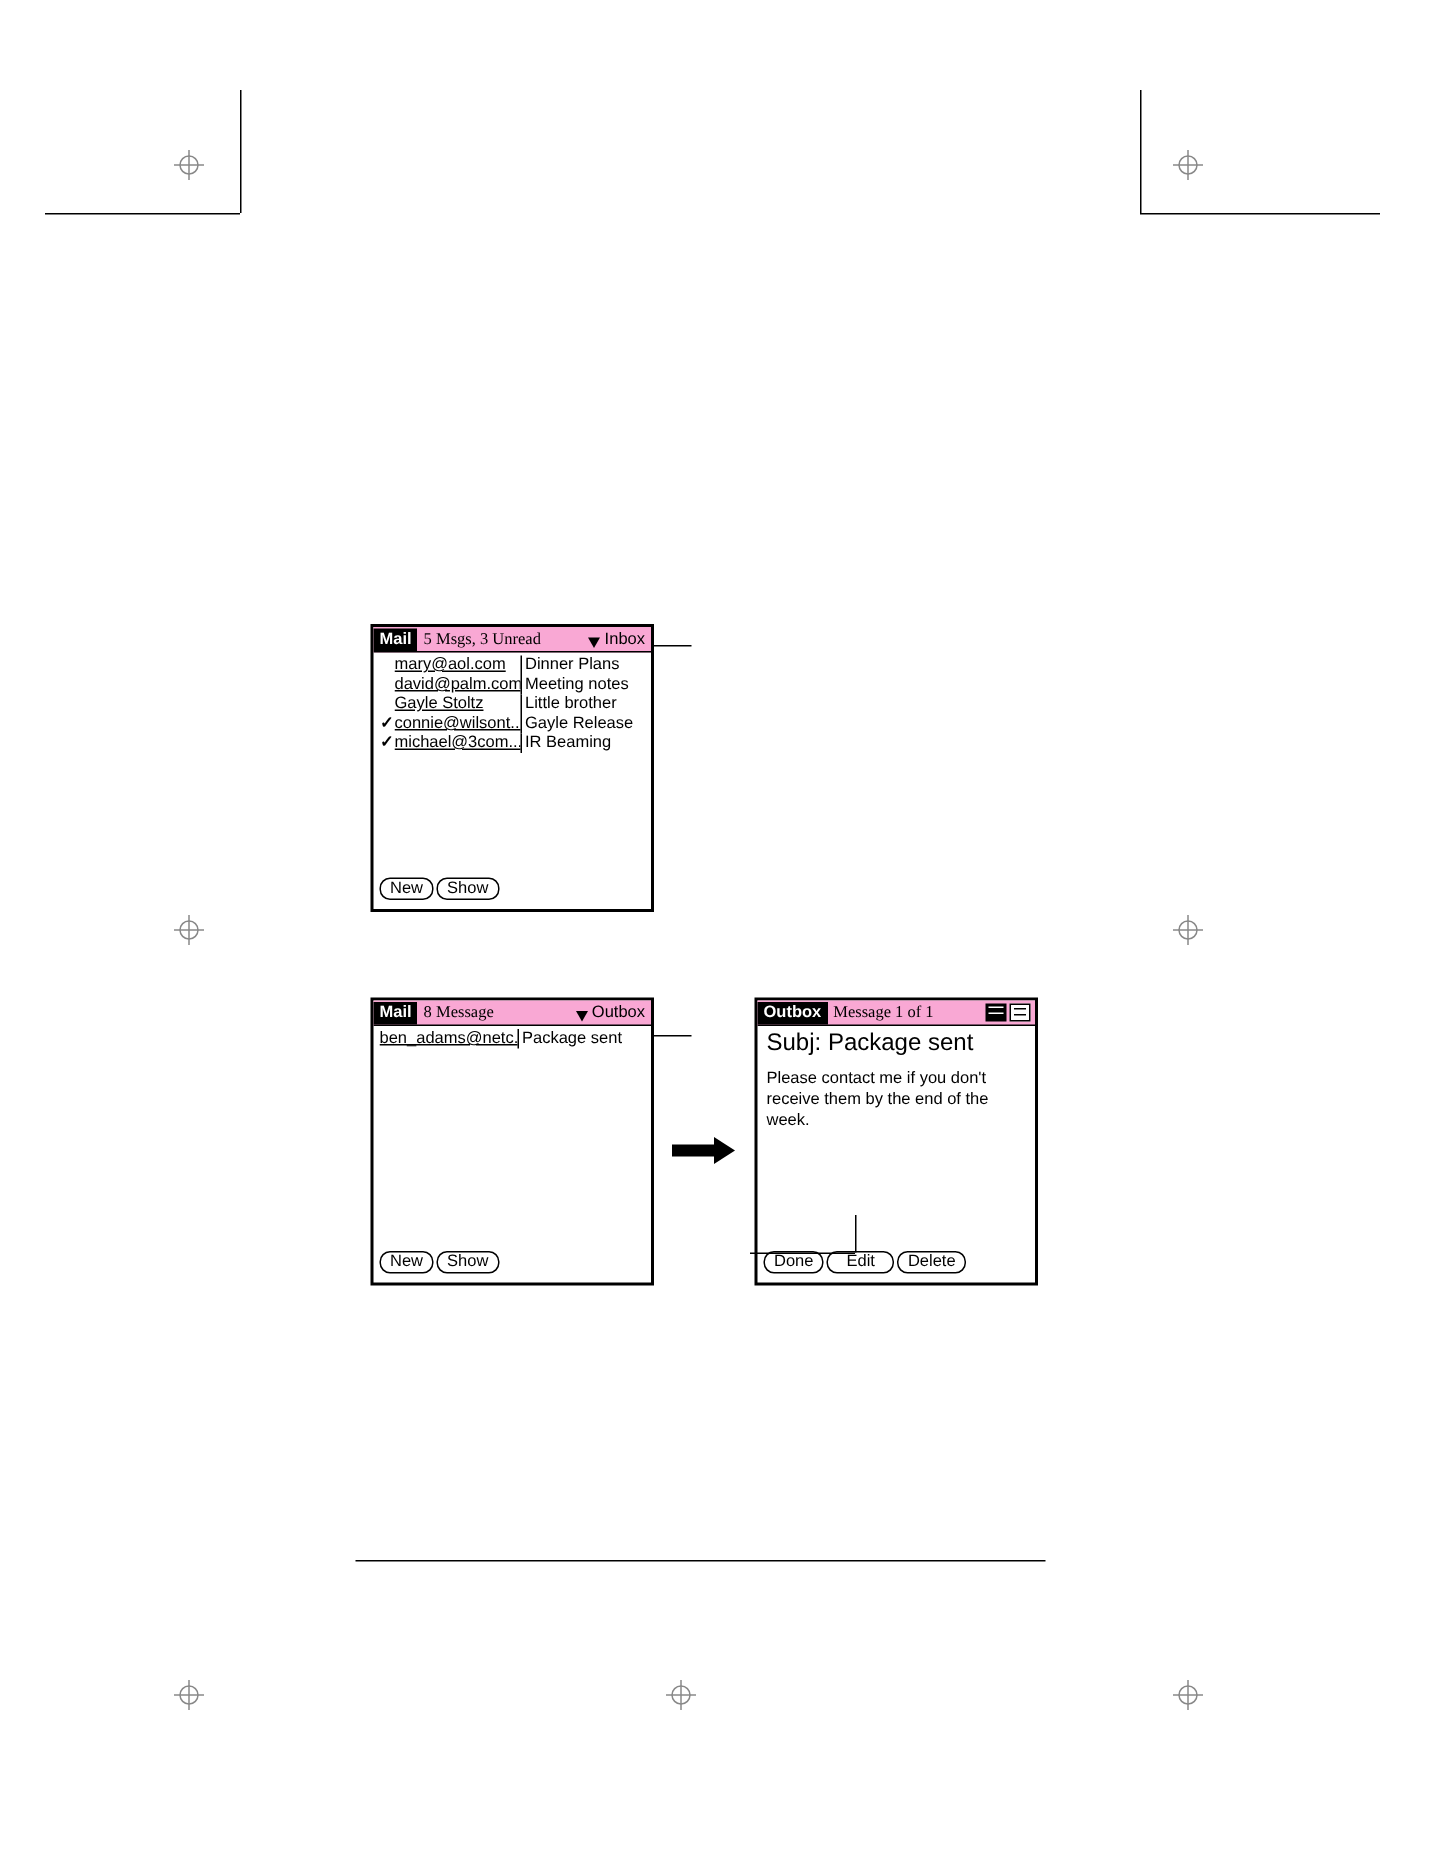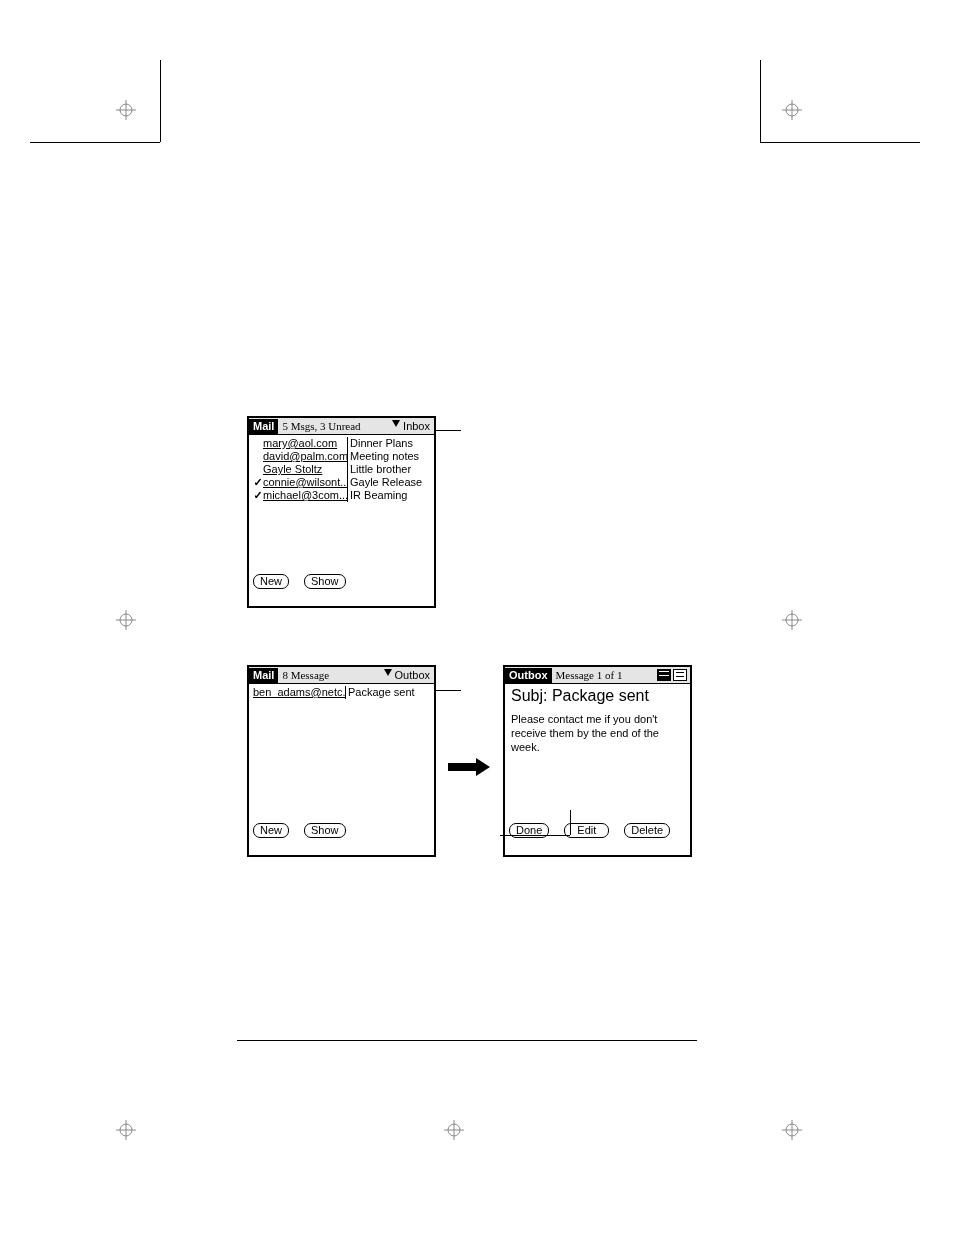--- a/index.html
+++ b/index.html
@@ -19,41 +19,41 @@
   .palm-window{
     position:absolute;
     background:#fff;
     border:2px solid #000;
     box-sizing:border-box;
   }
   .titlebar{
     height:16px;
     display:flex;
     align-items:center;
-    background:#e5e5e5;
+    background:#f9a8d4;
     border-bottom:1px solid #000;
   }
   .title-label{
     background:#000;
     color:#fff;
     font-weight:bold;
     padding:1px 4px;
     font-size:11px;
     line-height:13px;
   }
   .title-sub{
     padding-left:4px;
     font-size:11px;
     line-height:13px;
     flex:1 1 auto;
     font-family:Liberation Serif, serif;
   }
   .title-dropdown{
     display:flex;
-    align-items:flex-start;
+    align-items:flex-end;
     padding:0 4px;
     font-size:11px;
     cursor:pointer;
     gap:3px;
   }
   .tri-down{
     width:0;height:0;
     border-left:4px solid transparent;
     border-right:4px solid transparent;
     border-top:7px solid #000;
@@ -87,23 +87,23 @@
     align-self:stretch;
     margin:0 2px 0 0;
   }
   .msg-subj{
     flex:1 1 auto;
     overflow:hidden;
   }
   .button-bar{
     position:absolute;
     left:4px;
-    bottom:17px;
-    display:flex;
-    gap:15px;
+    bottom:6px;
+    display:flex;
+    gap:2px;
     margin-top:17px;
   }
   .palm-btn{
     border:1px solid #000;
     border-radius:7px;
     background:#fff;
     font-size:11px;
     line-height:11px;
     padding:1px 6px;
     cursor:pointer;

